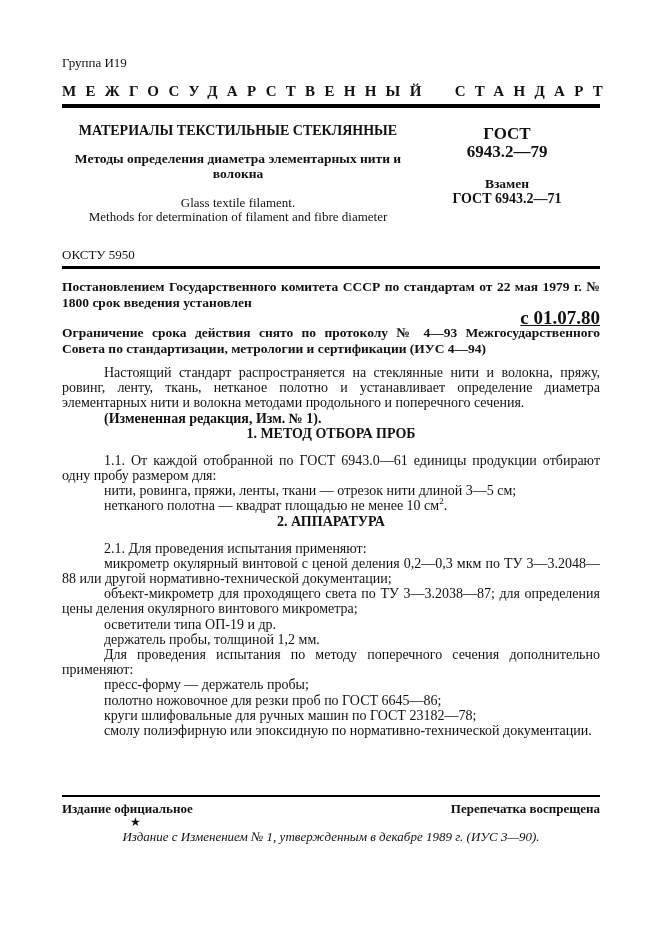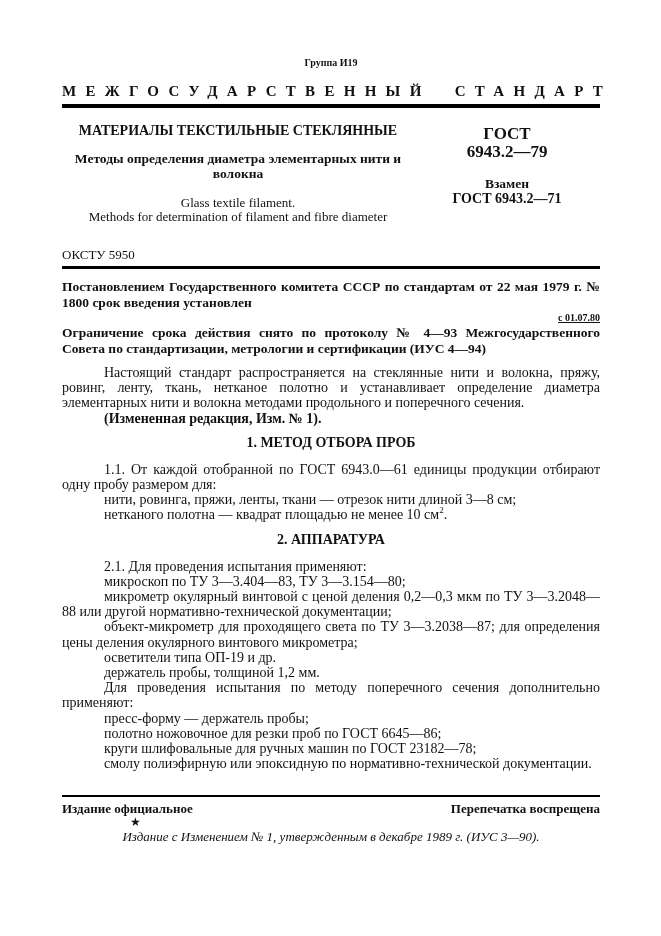--- a/index.html
+++ b/index.html
@@ -10,23 +10,23 @@
     color: #111111;
     position: relative;
     overflow: hidden;
   }
   .page {
     position: relative;
     width: 661px; height: 936px;
     padding: 56px 61px 0 62px;
   }
   .group-label {
-    text-align: center;
-    font-weight: bold;
-    font-size: 10px;
+    text-align: left;
+    font-weight: normal;
+    font-size: 13px;
     line-height: 14px;
   }
   .std-type-row {
     display: flex;
     justify-content: space-between;
     margin-top: 13px;
     font-weight: bold;
     font-size: 15px;
     line-height: 16px;
     white-space: nowrap;
@@ -66,38 +66,37 @@
   .decree {
     font-weight: bold;
     font-size: 13.5px;
     line-height: 16px;
     text-align: justify;
   }
   .decree-first { margin-top: 10px; }
   .effective-date {
     text-align: right;
     font-weight: bold;
-    font-size: 10px;
+    font-size: 19px;
     line-height: 14px;
   }
   .effective-date span { text-decoration: underline; }
   .body-p {
     font-size: 14px;
     line-height: 15.2px;
     text-align: justify;
     text-indent: 42px;
   }
   .intro-first { margin-top: 8px; }
   .bold { font-weight: bold; }
   .section-heading {
     font-weight: bold;
     font-size: 14px;
     line-height: 15px;
     text-align: center;
-    margin-top: 9px;
     margin-bottom: 12px;
   }
   sup { font-size: 9px; vertical-align: super; line-height: 0; }
   .footer {
     position: absolute;
     top: 795px;
     left: 62px;
     right: 61px;
   }
   .footer-rule { height: 2px; background: #000; }
@@ -168,27 +167,26 @@
     <span>с 01.07.80</span>
   </div>
   <p class="decree">Ограничение срока действия снято по протоколу № 4—93 Межгосударственного Совета по стандартизации, метрологии и сертификации (ИУС 4—94)</p>
 
   <p class="body-p intro-first">Настоящий стандарт распространяется на стеклянные нити и волокна, пряжу, ровинг, ленту, ткань, нетканое полотно и устанавливает определение диаметра элементарных нити и волокна методами продольного и поперечного сечения.</p>
   <p class="body-p bold">(Измененная редакция, Изм. № 1).</p>
 
   <div class="section-heading">1. МЕТОД ОТБОРА ПРОБ</div>
 
   <p class="body-p">1.1. От каждой отобранной по ГОСТ 6943.0—61 единицы продукции отбирают одну пробу размером для:</p>
-  <p class="body-p">нити, ровинга, пряжи, ленты, ткани — отрезок нити длиной 3—8 см;</p>
+  <p class="body-p">нити, ровинга, пряжи, ленты, ткани — отрезок нити длиной 3—5 см;</p>
   <p class="body-p"><span>нетканого полотна — квадрат площадью не менее 10 см</span><sup>2</sup><span>.</span></p>
 
   <div class="section-heading">2. АППАРАТУРА</div>
 
   <p class="body-p">2.1. Для проведения испытания применяют:</p>
-  <p class="body-p">микроскоп по ТУ 3—3.404—83, ТУ 3—3.154—80;</p>
   <p class="body-p">микрометр окулярный винтовой с ценой деления 0,2—0,3 мкм по ТУ 3—3.2048—88 или другой нормативно-технической документации;</p>
   <p class="body-p">объект-микрометр для проходящего света по ТУ 3—3.2038—87; для определения цены деления окулярного винтового микрометра;</p>
   <p class="body-p">осветители типа ОП-19 и др.</p>
   <p class="body-p">держатель пробы, толщиной 1,2 мм.</p>
   <p class="body-p">Для проведения испытания по методу поперечного сечения дополнительно применяют:</p>
   <p class="body-p">пресс-форму — держатель пробы;</p>
   <p class="body-p">полотно ножовочное для резки проб по ГОСТ 6645—86;</p>
   <p class="body-p">круги шлифовальные для ручных машин по ГОСТ 23182—78;</p>
   <p class="body-p">смолу полиэфирную или эпоксидную по нормативно-технической документации.</p>
 

